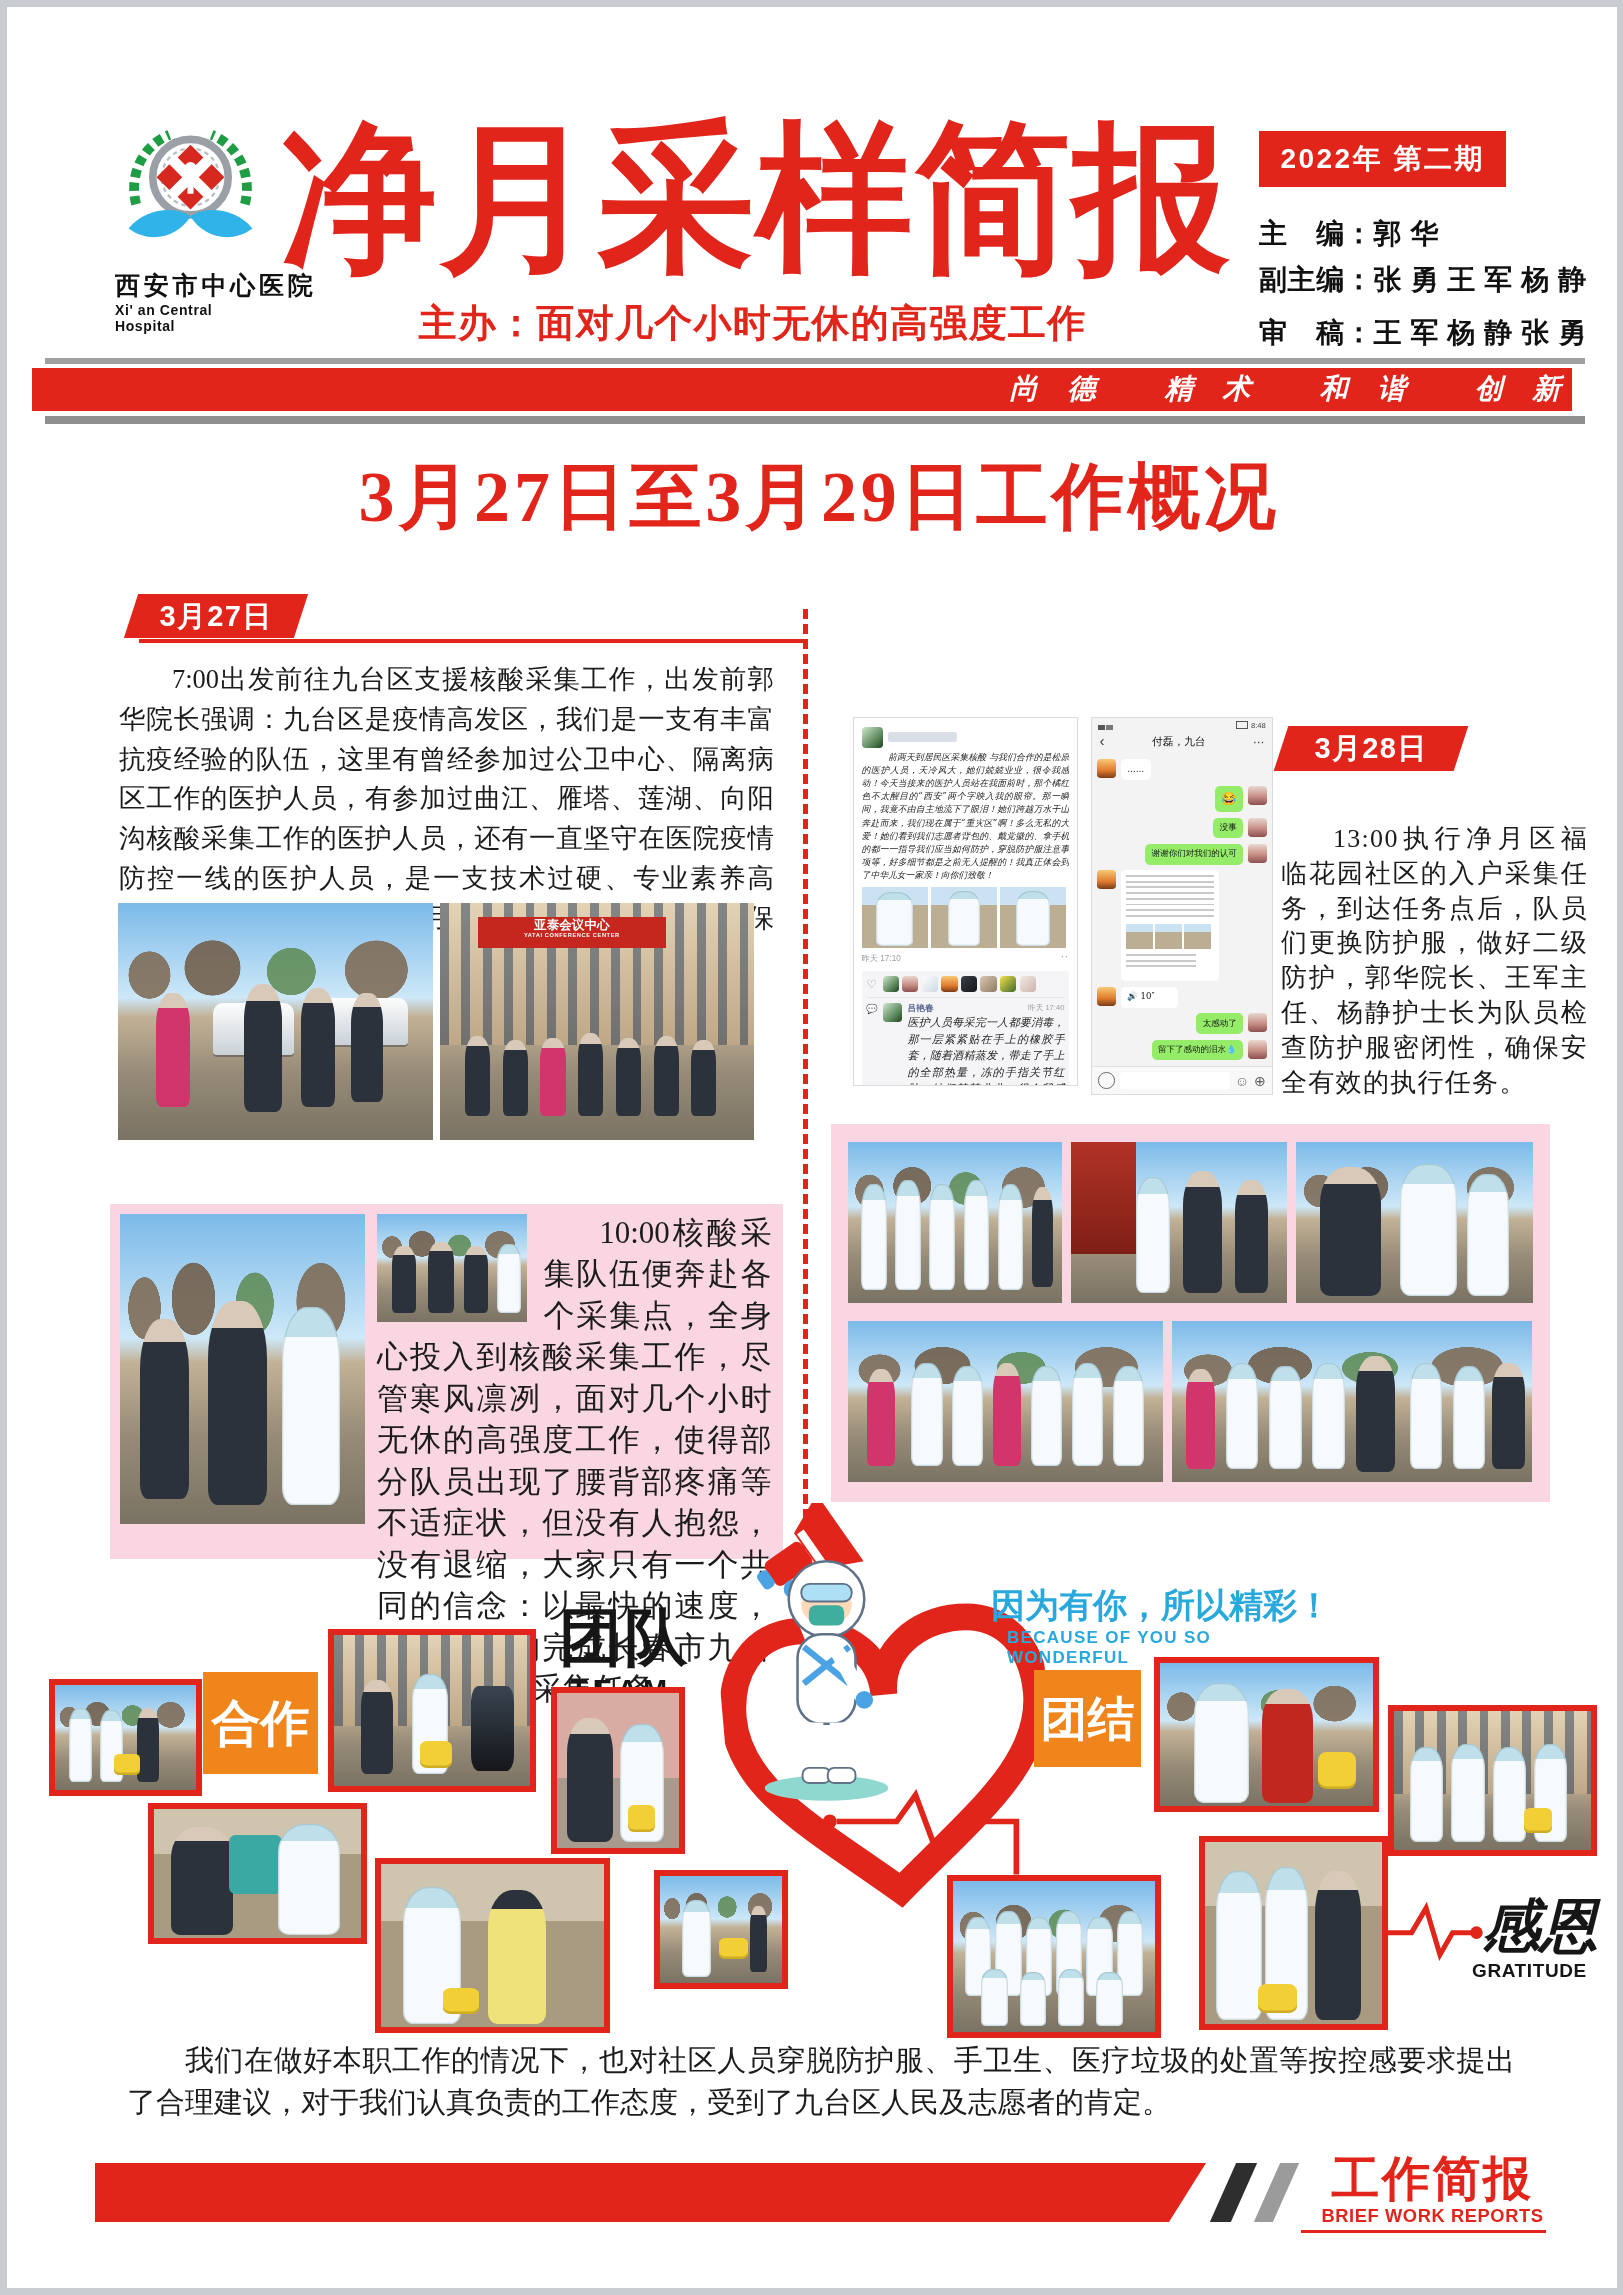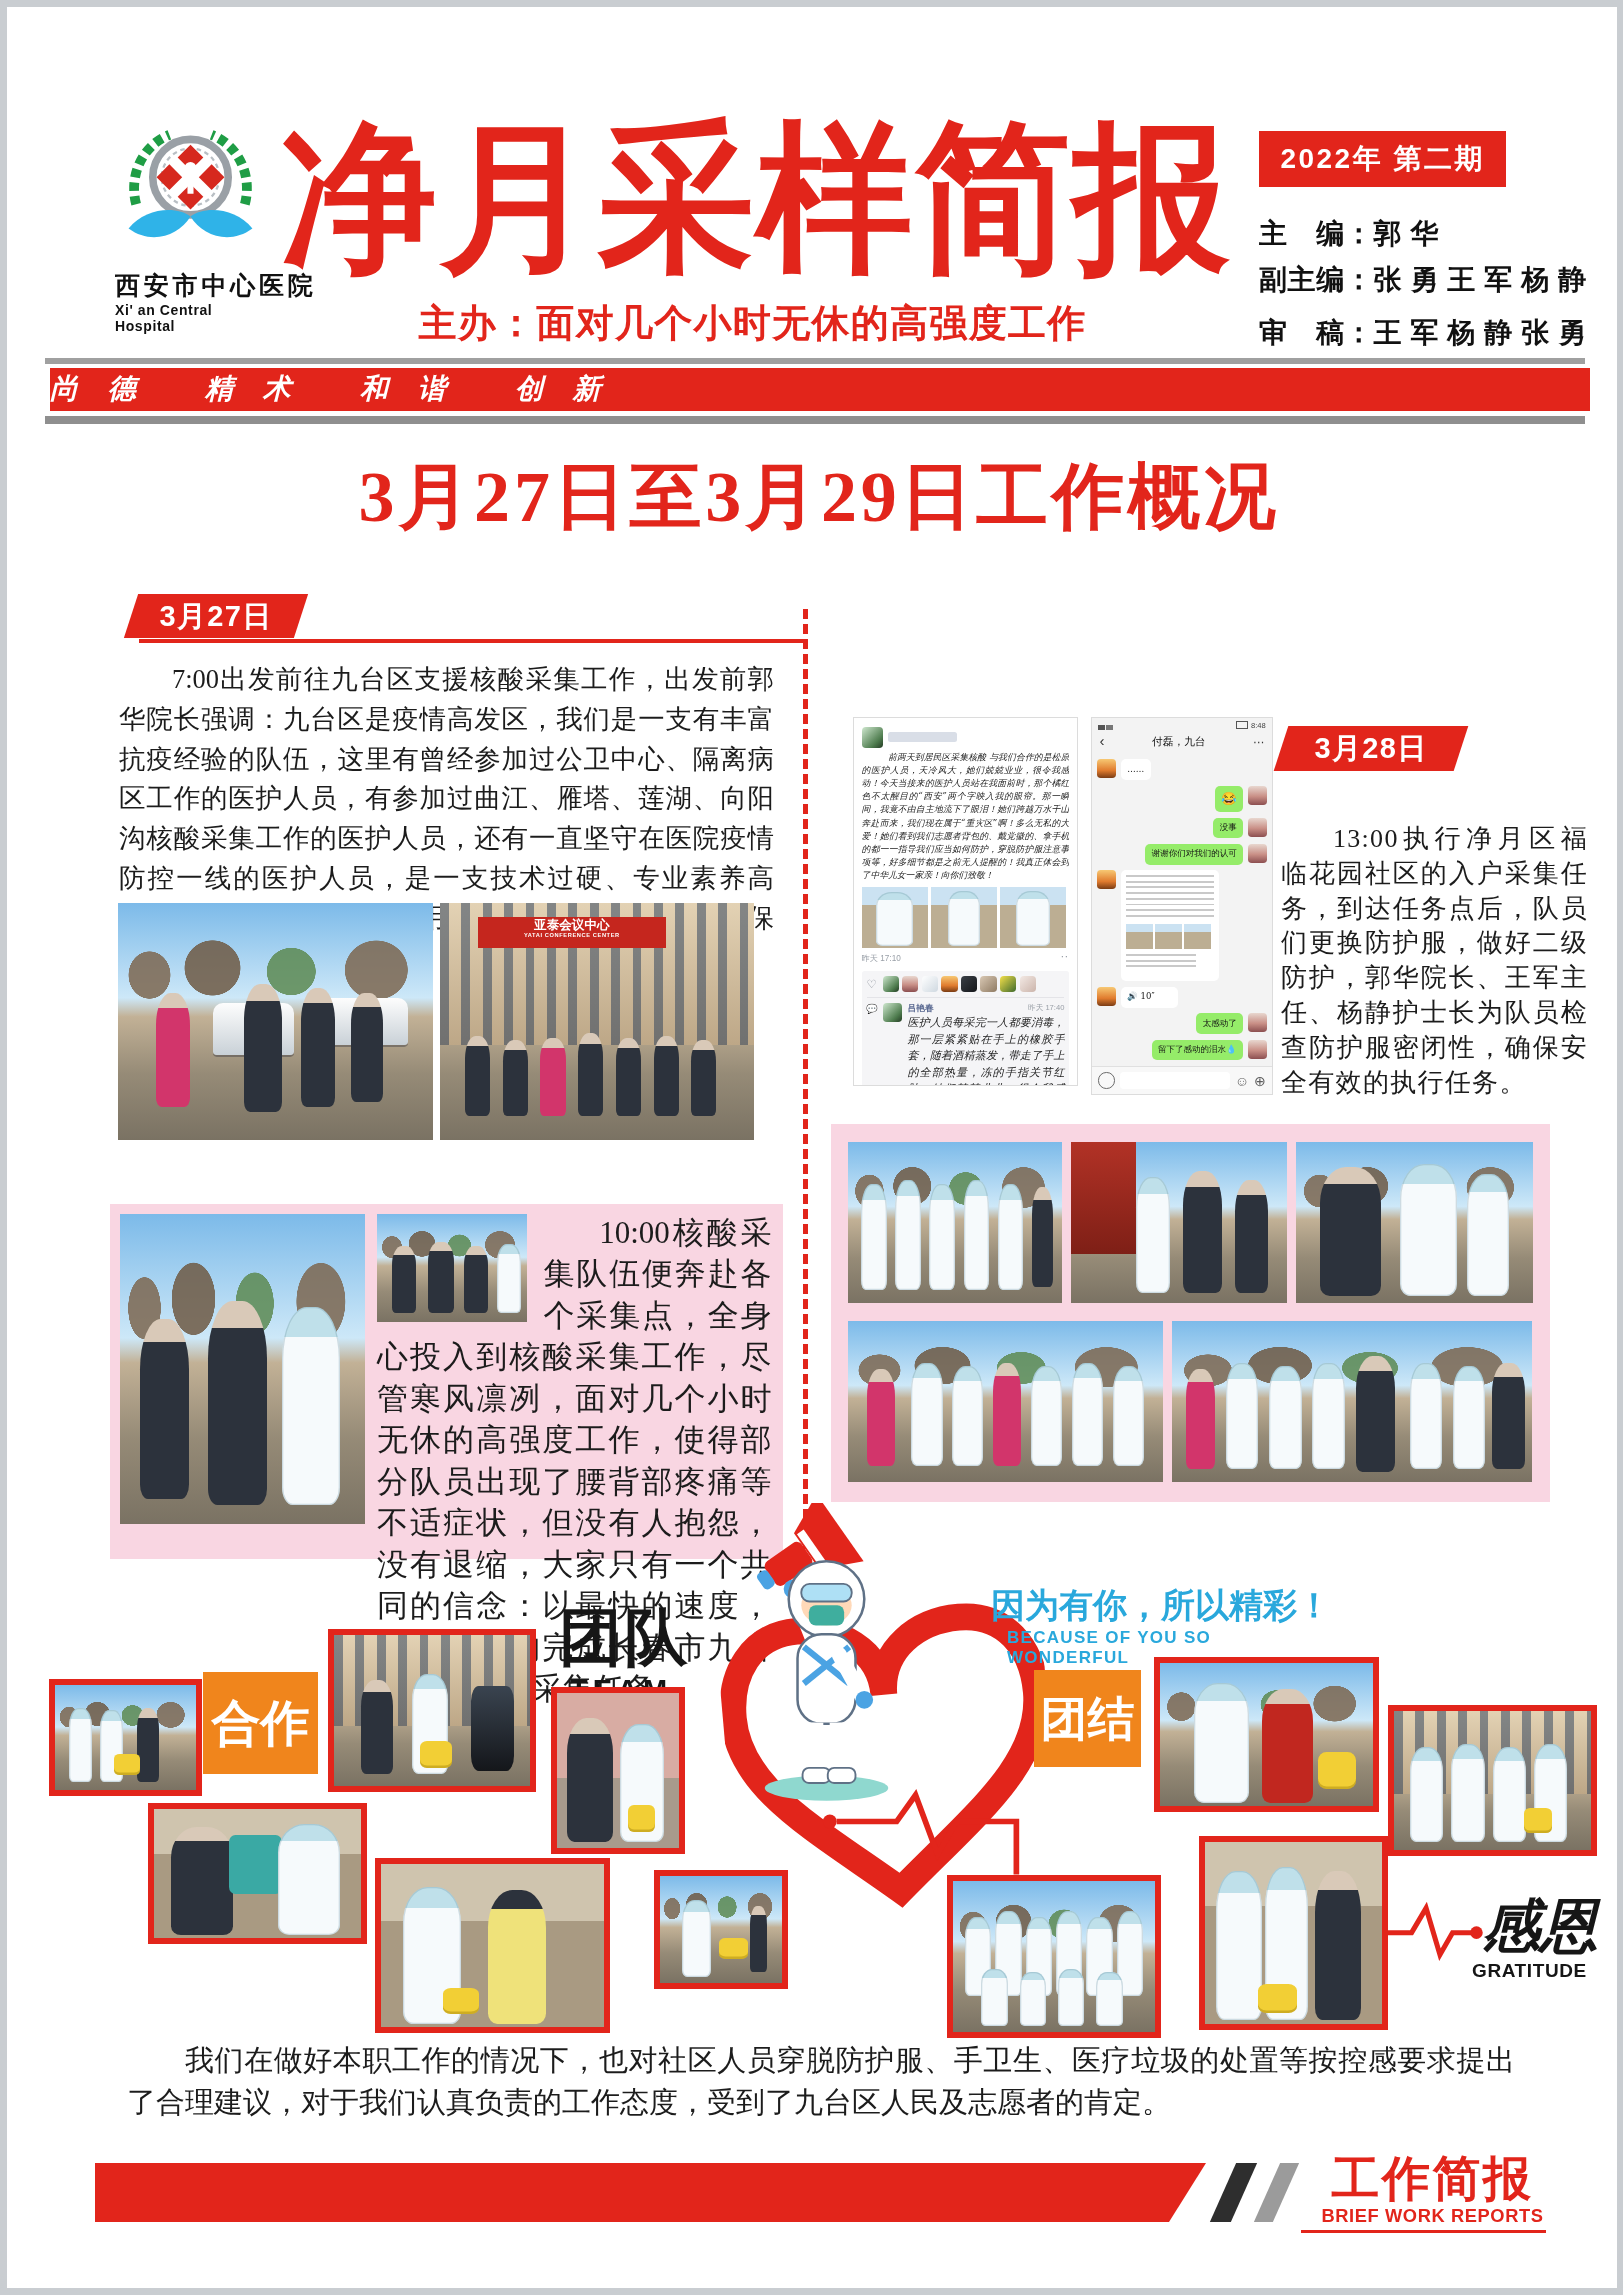--- a/index.html
+++ b/index.html
@@ -6,21 +6,21 @@
   #page{position:relative;width:1624px;height:2295px;background:#ffffff;border:7.6px solid #c9cdd1;box-sizing:border-box;overflow:hidden;}
   .abs{position:absolute;}
   
   .masthead{left:274px;top:101px;width:943px;height:189px;font-family:"Liberation Serif","DejaVu Serif",serif;
     font-weight:900;font-size:156px;line-height:183px;color:#e2251b;letter-spacing:2.5px;white-space:nowrap;transform:scaleY(1.04);}
   .organizer{left:274px;top:291px;width:943px;text-align:center;font-weight:900;font-size:38px;color:#e2251b;letter-spacing:1.3px;}
   .issue{left:1252px;top:124px;background:#e2251b;color:#fff;font-weight:bold;font-size:28px;padding:8.8px 21.4px;letter-spacing:2.5px;}
   .edrow{position:absolute;left:1252px;width:341px;font-size:28px;color:#111;letter-spacing:0.6px;font-weight:bold;white-space:nowrap;}
   
   .grayline{left:38px;width:1540px;background:#a0a0a0;}
-  .motto-band{left:43px;top:361px;width:1540px;height:43px;background:#e2251b;color:#fff;text-align:left;
+  .motto-band{left:25px;top:361px;width:1540px;height:43px;background:#e2251b;color:#fff;text-align:right;
     font-family:"Liberation Serif","DejaVu Serif",serif;font-style:italic;font-weight:bold;font-size:28px;line-height:42px;letter-spacing:11.4px;}
   .grand-title{left:0;top:442px;width:1624px;text-align:center;font-family:"Liberation Serif","DejaVu Serif",serif;
     font-weight:900;font-size:72px;color:#e2251b;letter-spacing:3.8px;}
   
   .divider{left:796px;top:602px;height:940px;border-left:5.7px dashed #e2251b;}
   .daylabel{background:#e2251b;transform:skewX(-18deg);color:#fff;text-align:center;}
   .daylabel span{display:block;transform:skewX(18deg);font-weight:bold;font-size:29px;line-height:44px;letter-spacing:1.3px;}
   .redline{background:#e2251b;}
   .para{font-family:"Liberation Serif","DejaVu Serif",serif;color:#1c1c1c;text-align:justify;}
   .p27{left:112px;top:653px;width:655px;font-size:26.5px;line-height:1.5;text-indent:2em;}

